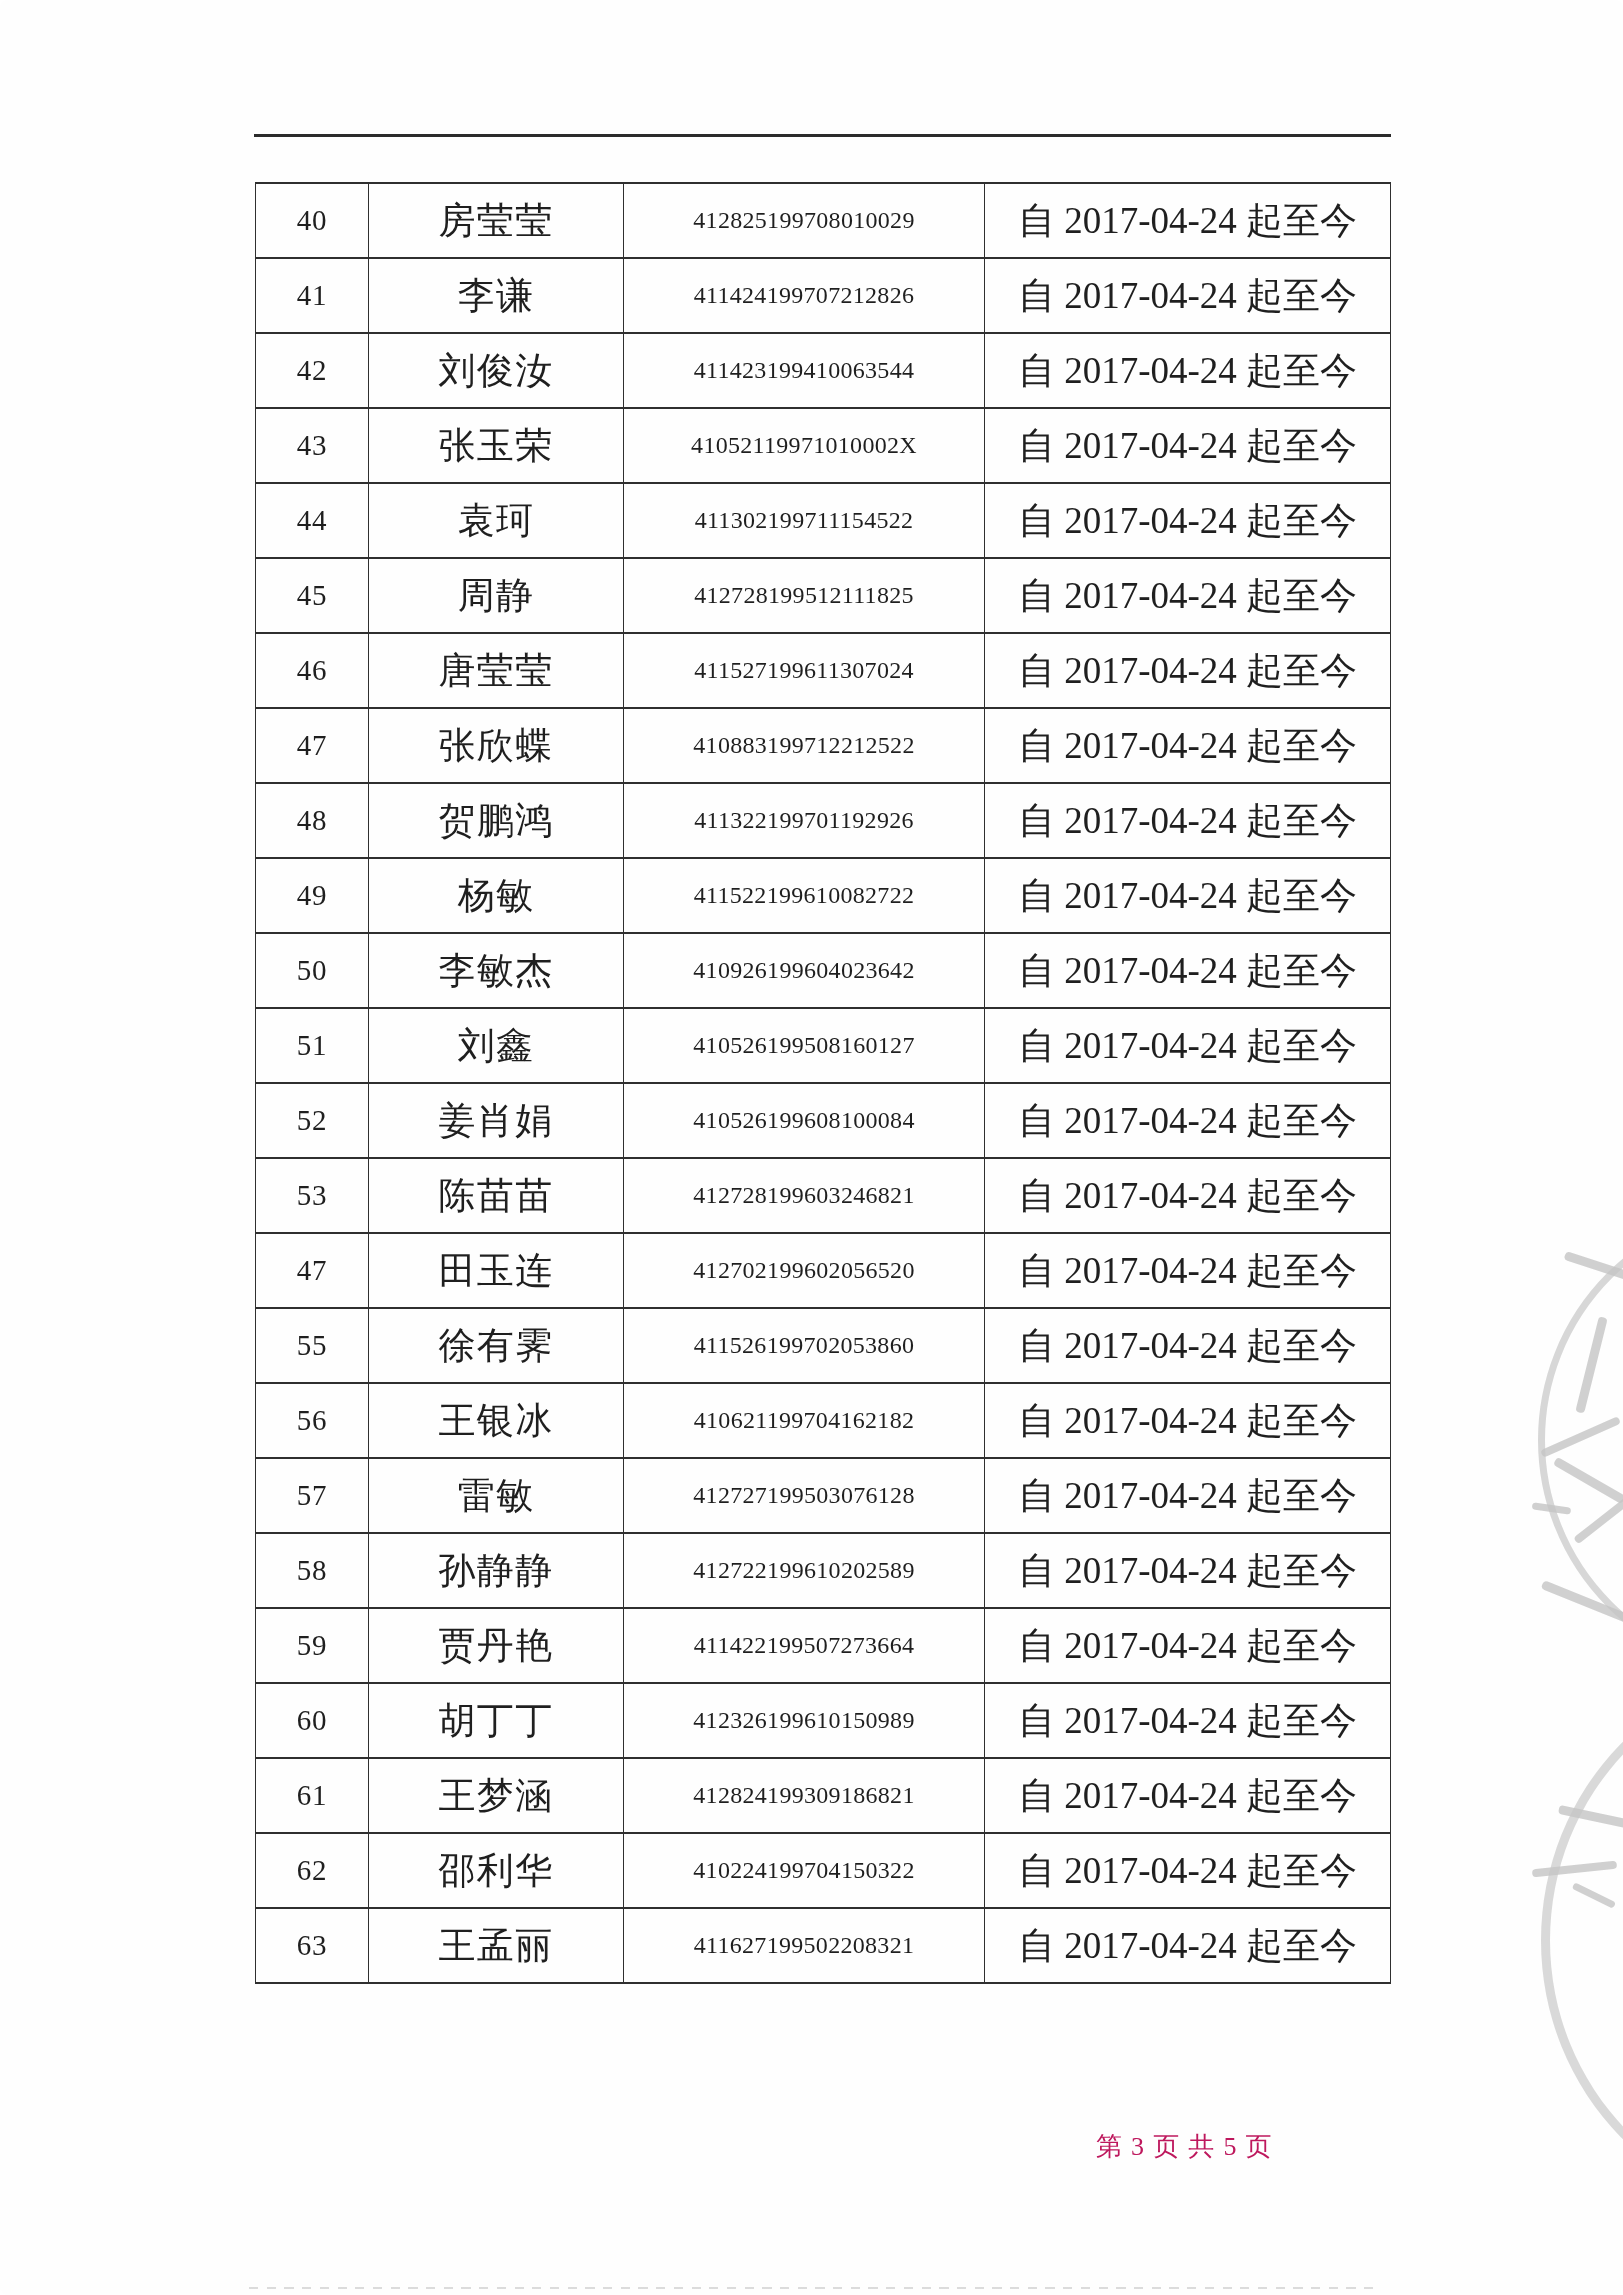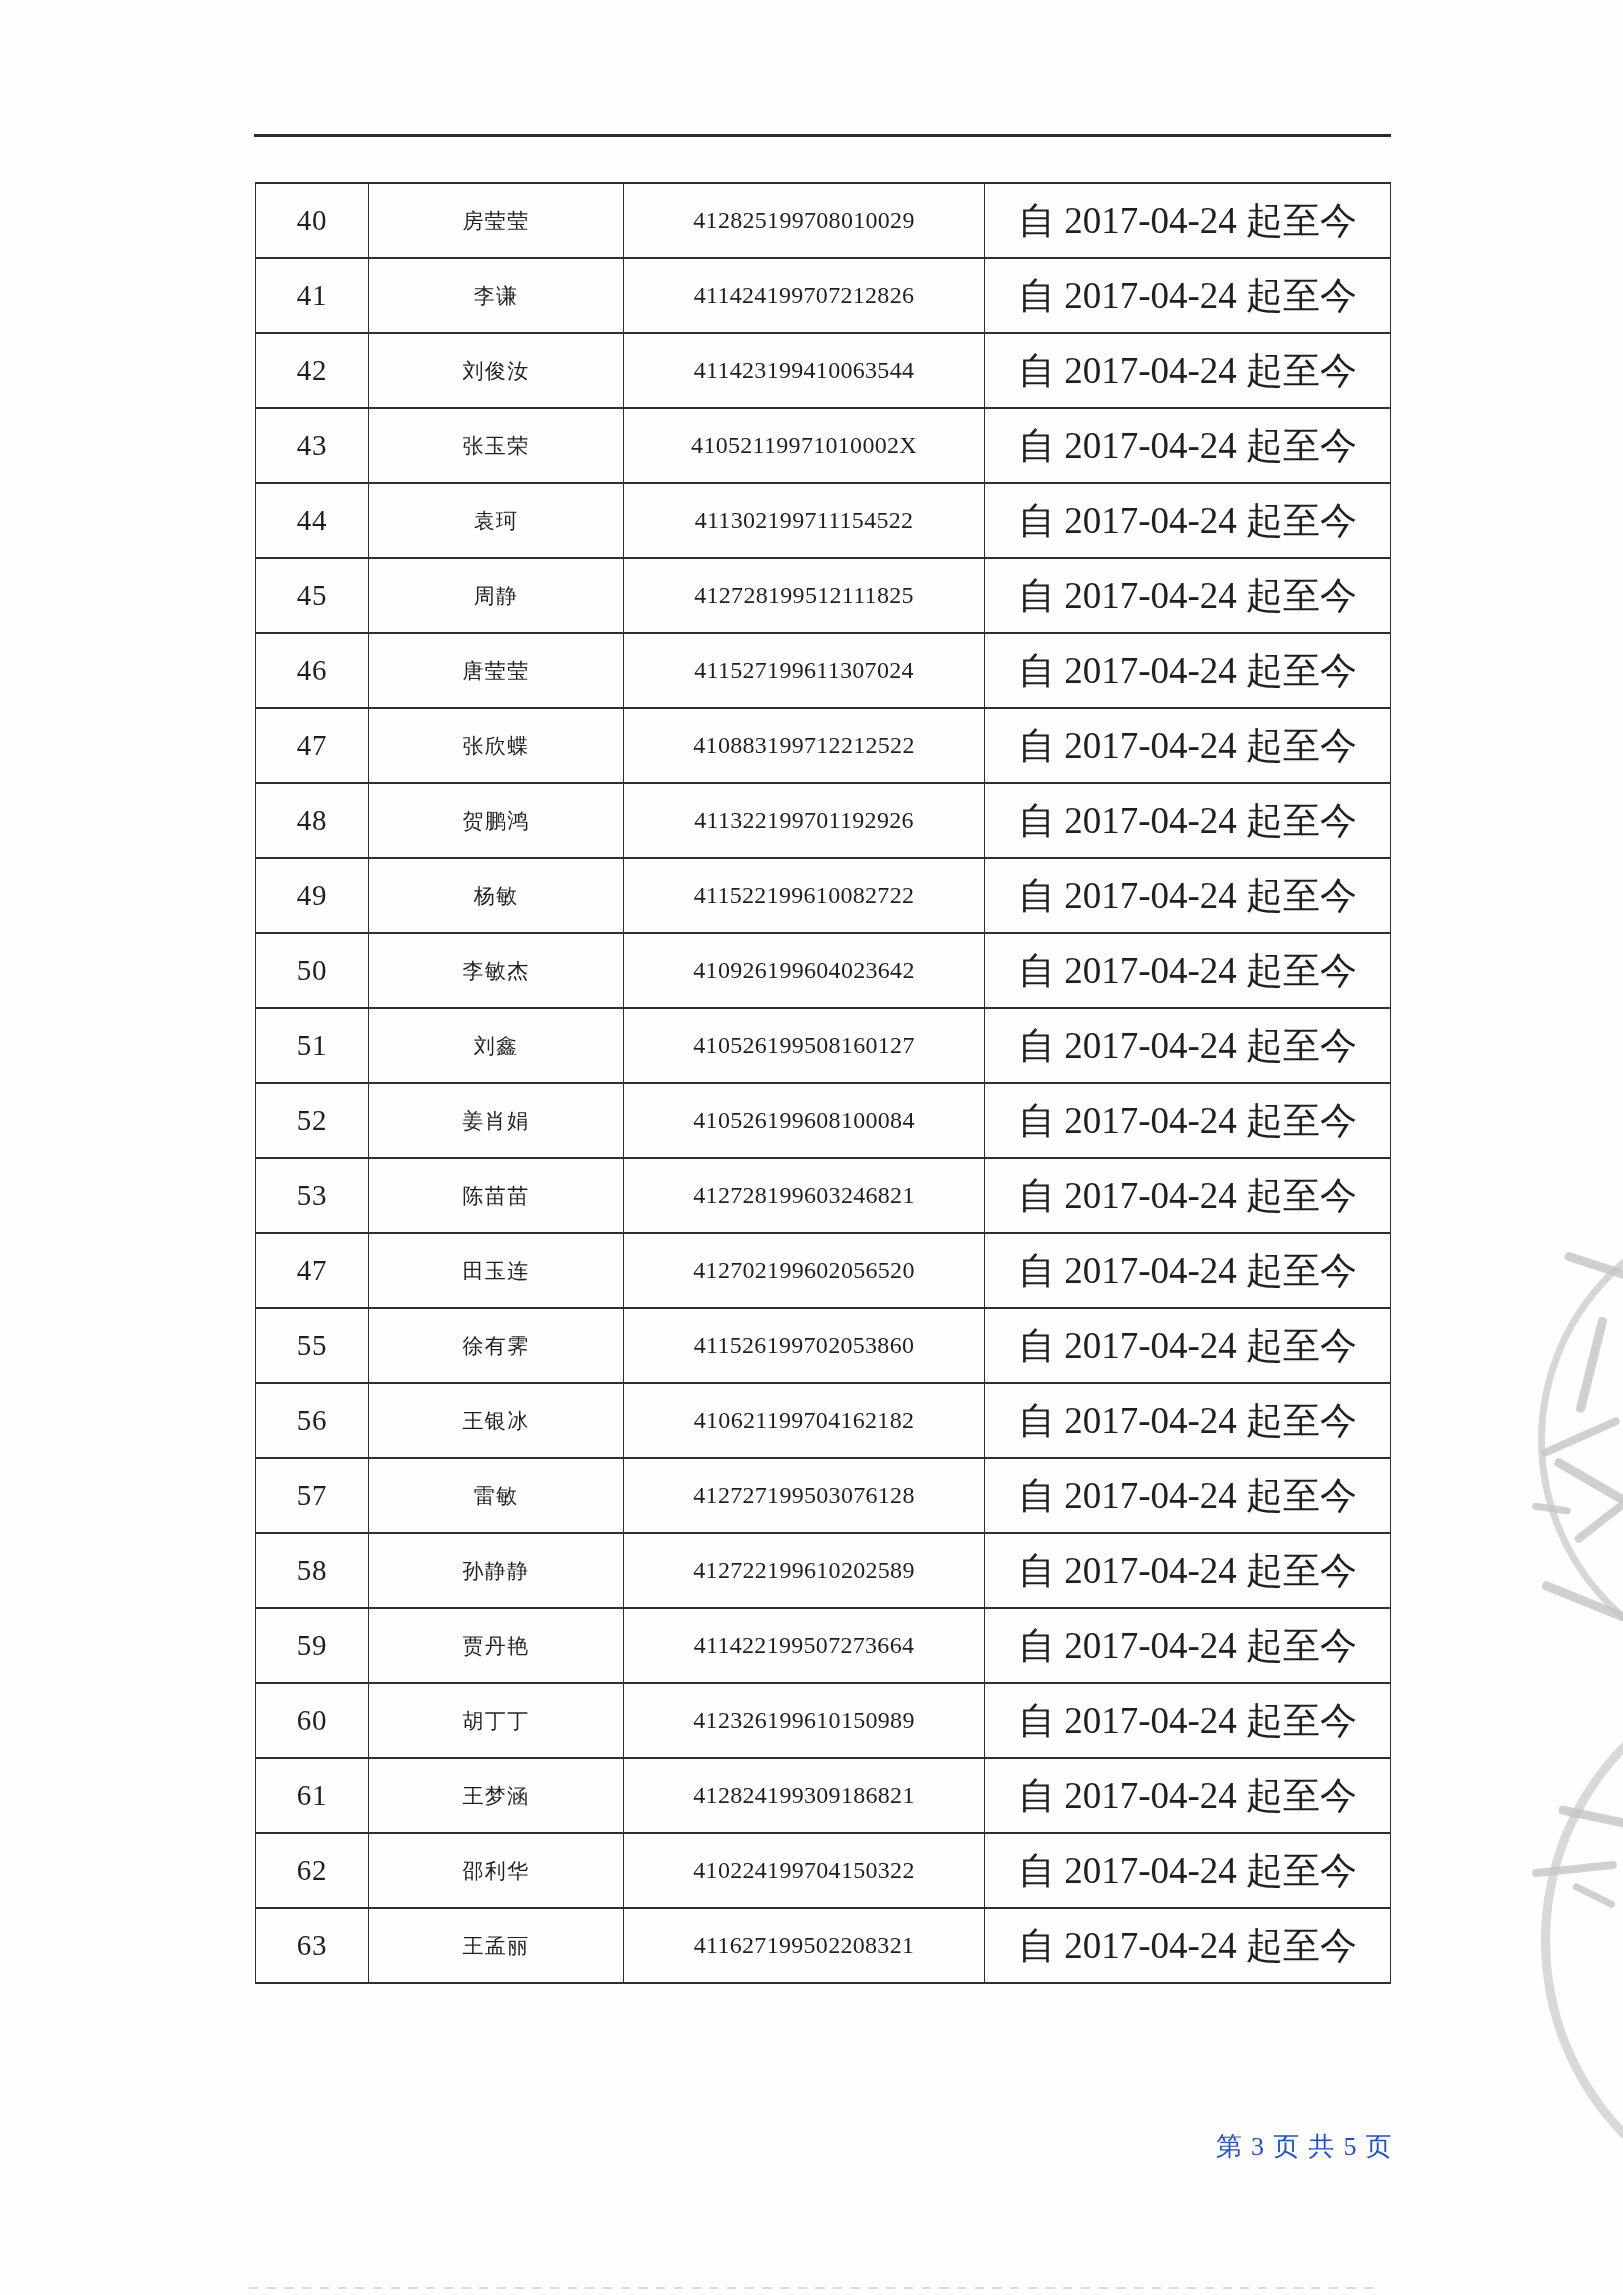--- a/index.html
+++ b/index.html
@@ -52,39 +52,39 @@
     vertical-align: middle;
     padding: 0;
     white-space: nowrap;
     overflow: hidden;
   }
   td.cell-no {
     font-size: 29px;
     letter-spacing: 0.7px;
   }
   td.cell-name {
-    font-size: 21px;
+    font-size: 37px;
     letter-spacing: 1.3px;
     margin-top: 28px;
   }
   td.cell-id {
     font-size: 24px;
     letter-spacing: 0.3px;
   }
   td.cell-period {
     font-size: 37px;
   }
 
   
   .footer {
     position: absolute;
     top: 2129px;
-    left: 1216px;
+    left: 1096px;
     font-size: 26px;
-    color: #1d4ed8;
+    color: #be185d;
     letter-spacing: 1.3px;
   }
 
   
   .stamp-zone { position: absolute; left: 0; top: 0; width: 1623px; height: 2295px; pointer-events: none; }
   .stamp-arc {
     position: absolute;
     border-radius: 50%;
     border: 7.9px solid #c9c9c9;
     opacity: 0.75;

